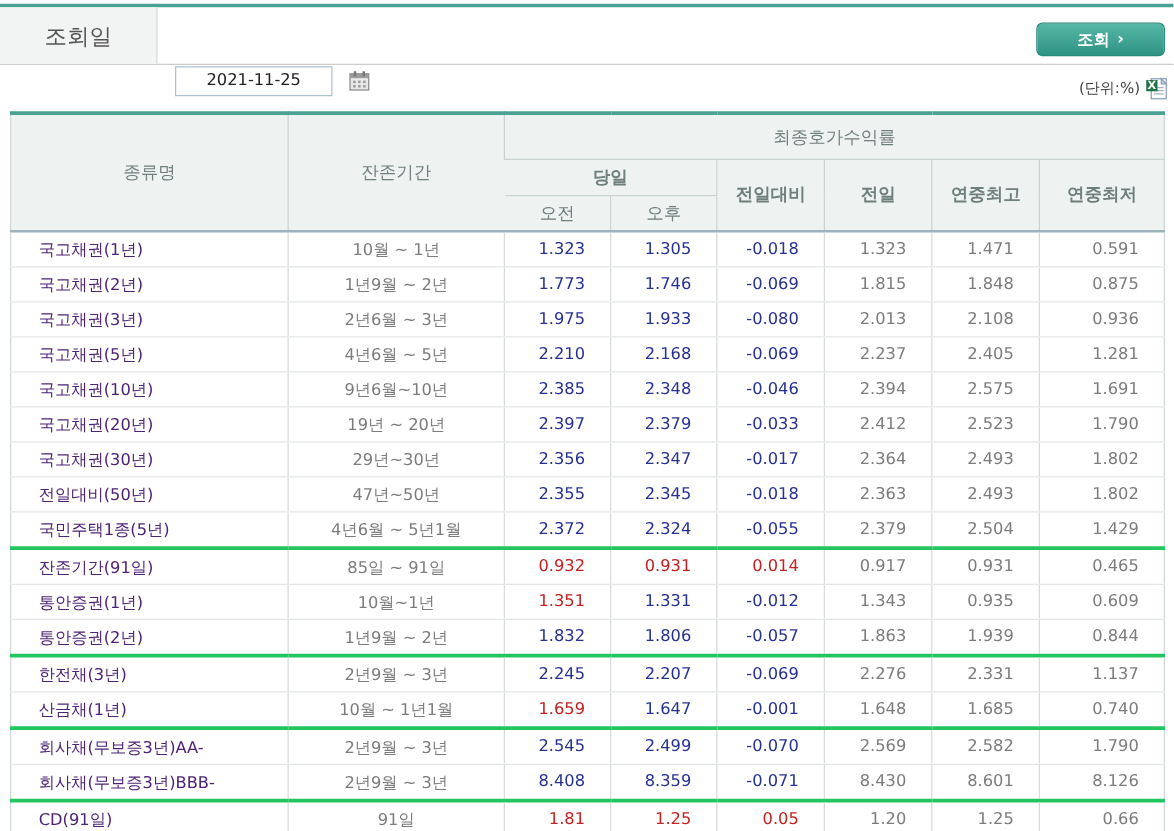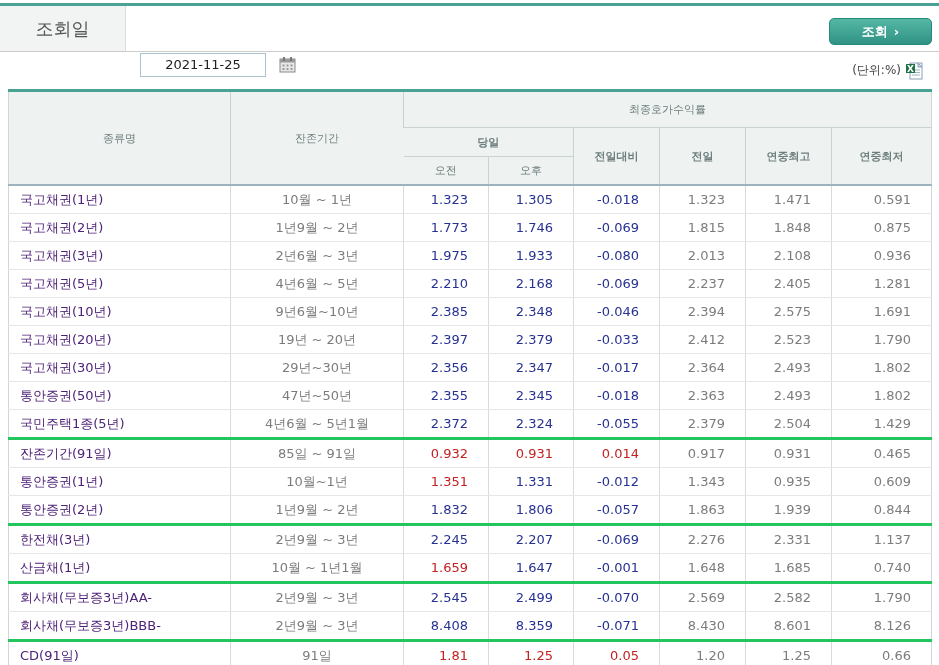--- a/index.html
+++ b/index.html
@@ -15,40 +15,40 @@
   .date-input{margin-left:14px;width:124px;height:22px;border:1px solid #abc3cf;font-size:13px;
         text-align:center;color:#222;font-family:inherit;padding:0;}
   .cal-btn{margin-left:13px;width:17px;height:17px;background:none;border:none;padding:0;cursor:pointer;line-height:0;}
   .search-btn{position:absolute;right:7px;top:12px;width:103px;height:27px;border-radius:5px;
         background:linear-gradient(#55b7a5,#2f9384);border:1px solid #278a7c;color:#fff;
         font-weight:bold;font-size:13px;font-family:inherit;cursor:pointer;
         display:flex;align-items:center;justify-content:center;gap:6px;}
   .search-btn .arrow{font-size:13px;font-weight:bold;margin-top:-1px;}
   
   .unit-row{height:37px;display:flex;align-items:center;justify-content:flex-end;
-        padding-right:15px;gap:4px;}
+        padding-right:4px;gap:4px;}
   .unit-label{font-size:12px;color:#444;}
   .excel-btn{background:none;border:none;padding:0;cursor:pointer;line-height:0;}
   
   table.rates{border-collapse:collapse;table-layout:fixed;width:923px;margin:0 8px;
         border-top:3px solid #4aa295;border-left:1px solid #cfd8d6;border-right:1px solid #cfd8d6;
         border-bottom:1px solid #b3b8b7;}
-  thead th{background:#eef3f2;color:#6f7f7e;font-weight:normal;font-size:11px;
+  thead th{background:#eef3f2;color:#6f7f7e;font-weight:normal;font-size:14px;
         border-left:1px solid #c9d4d2;}
   thead th:first-child{border-left:none;}
   thead tr.h1 th{height:33px;}
   thead tr.h2 th{height:26px;font-weight:bold;}
   thead tr.h3 th{height:25px;}
   th.bb{border-bottom:1px solid #c9d4d2;}
   thead{border-bottom:2px solid #9db3be;}
   tbody td{height:25px;font-size:13px;border-left:1px solid #d7dcdb;
         border-bottom:1px solid #e4e7e6;background:#fff;white-space:nowrap;overflow:hidden;}
   tbody td:first-child{border-left:none;}
   tbody tr.group-end td{border-bottom:3px solid #22c55e;}
-  td.c-name{color:#4e2277;text-align:left;padding-left:11px;}
+  td.c-name{color:#4e2277;text-align:left;padding-left:22px;}
   td.c-period{color:#7c7c7c;text-align:center;}
   td.num{text-align:right;padding-right:20px;}
   td.dir-u{color:#c42121;}
   td.dir-d{color:#263193;}
   td.muted{color:#7c7c7c;}
 </style>
 </head>
 <body>
 
 <div class="page">
@@ -193,21 +193,21 @@
           <td class="c-name">국고채권(30년)</td>
           <td class="c-period">29년~30년</td>
           <td class="num dir-d">2.356</td>
           <td class="num dir-d">2.347</td>
           <td class="num dir-d">-0.017</td>
           <td class="num muted">2.364</td>
           <td class="num muted">2.493</td>
           <td class="num muted">1.802</td>
         </tr>
         <tr>
-          <td class="c-name">통안증권(50년)</td>
+          <td class="c-name">전일대비(50년)</td>
           <td class="c-period">47년~50년</td>
           <td class="num dir-d">2.355</td>
           <td class="num dir-d">2.345</td>
           <td class="num dir-d">-0.018</td>
           <td class="num muted">2.363</td>
           <td class="num muted">2.493</td>
           <td class="num muted">1.802</td>
         </tr>
         <tr class="group-end">
           <td class="c-name">국민주택1종(5년)</td>

